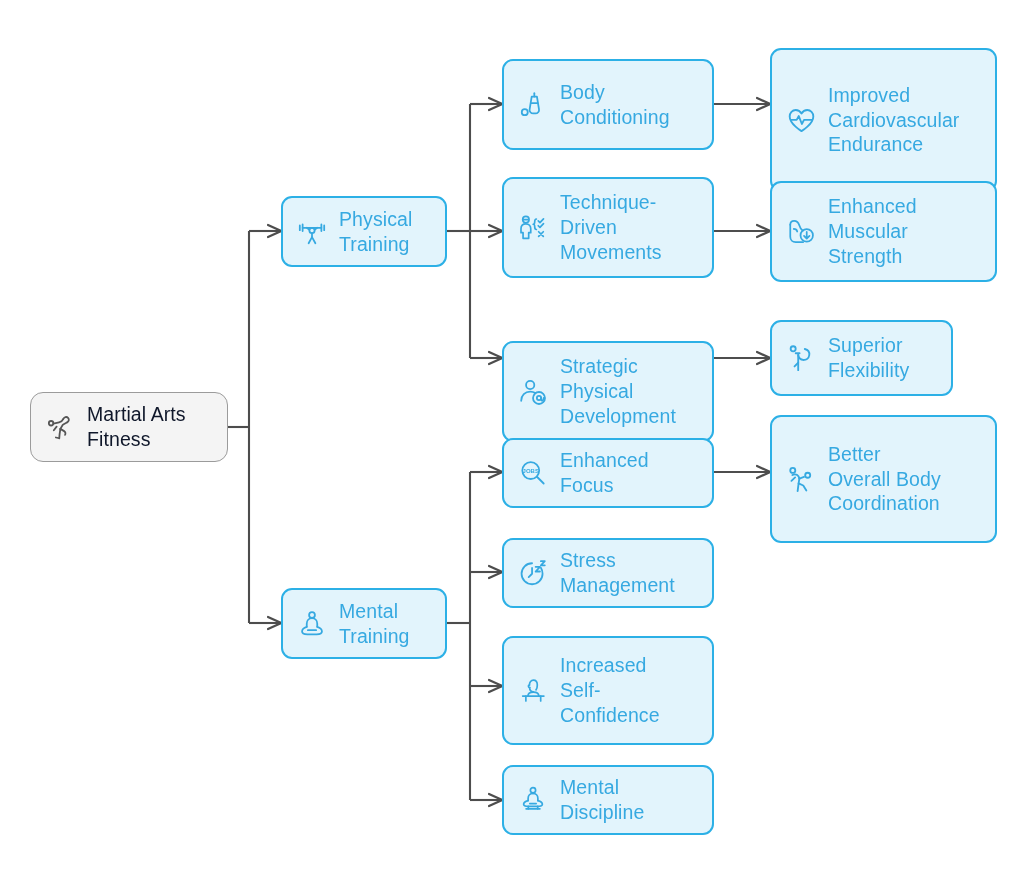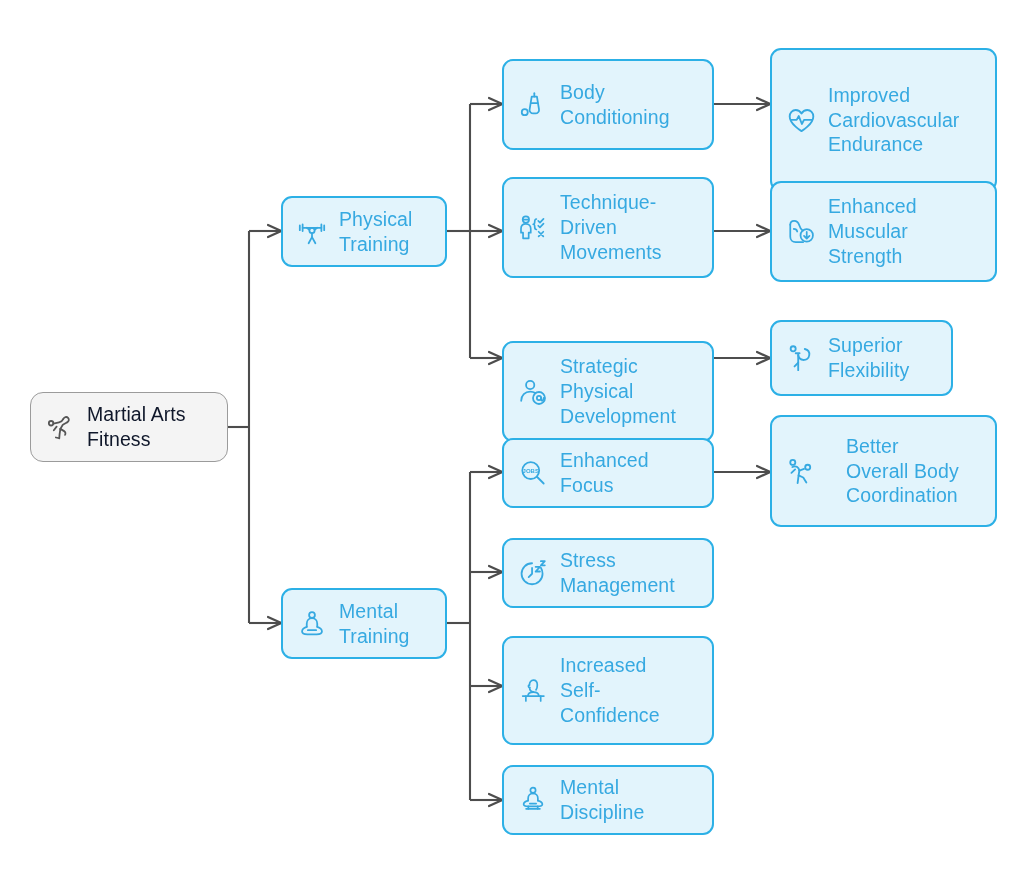--- a/index.html
+++ b/index.html
@@ -291,21 +291,21 @@
         <path d="M18 17.4 C15.2 17.2 13 15 12.6 12.4"></path>
         <path d="M12.6 12.4 L12.6 20.4 L12.6 28"></path>
         <path d="M12.6 20.4 L8.8 24.2"></path>
         <path d="M10 10.6 L14 10.6"></path>
       </svg>
     </span>
     <span class="lbl">Superior
 Flexibility</span>
   </div>
 
-  <div class="node blue" style="left:770px; top:415px; width:227px; height:112px;gap:18px;">
+  <div class="node blue" style="left:770px; top:415px; width:227px; height:128px;">
     <span class="ic">
       <svg width="31" height="31" viewBox="0 0 32 32" fill="none" stroke="#36a9e1" stroke-width="1.9" stroke-linecap="round" stroke-linejoin="round">
         <circle cx="7" cy="6.6" r="2.6"></circle>
         <path d="M6.6 11.4 C6.6 11.4 9.4 10 11.6 11.4 C13.4 12.6 13.8 15 13.8 15"></path>
         <path d="M13.8 15 L18.6 13.4"></path>
         <circle cx="22.4" cy="11.6" r="2.6"></circle>
         <path d="M13.8 15 L13 20 L12 28"></path>
         <path d="M13 20 L17.8 22.2 L21 27.4"></path>
         <path d="M9.4 13.8 L5.6 17.4"></path>
       </svg>

